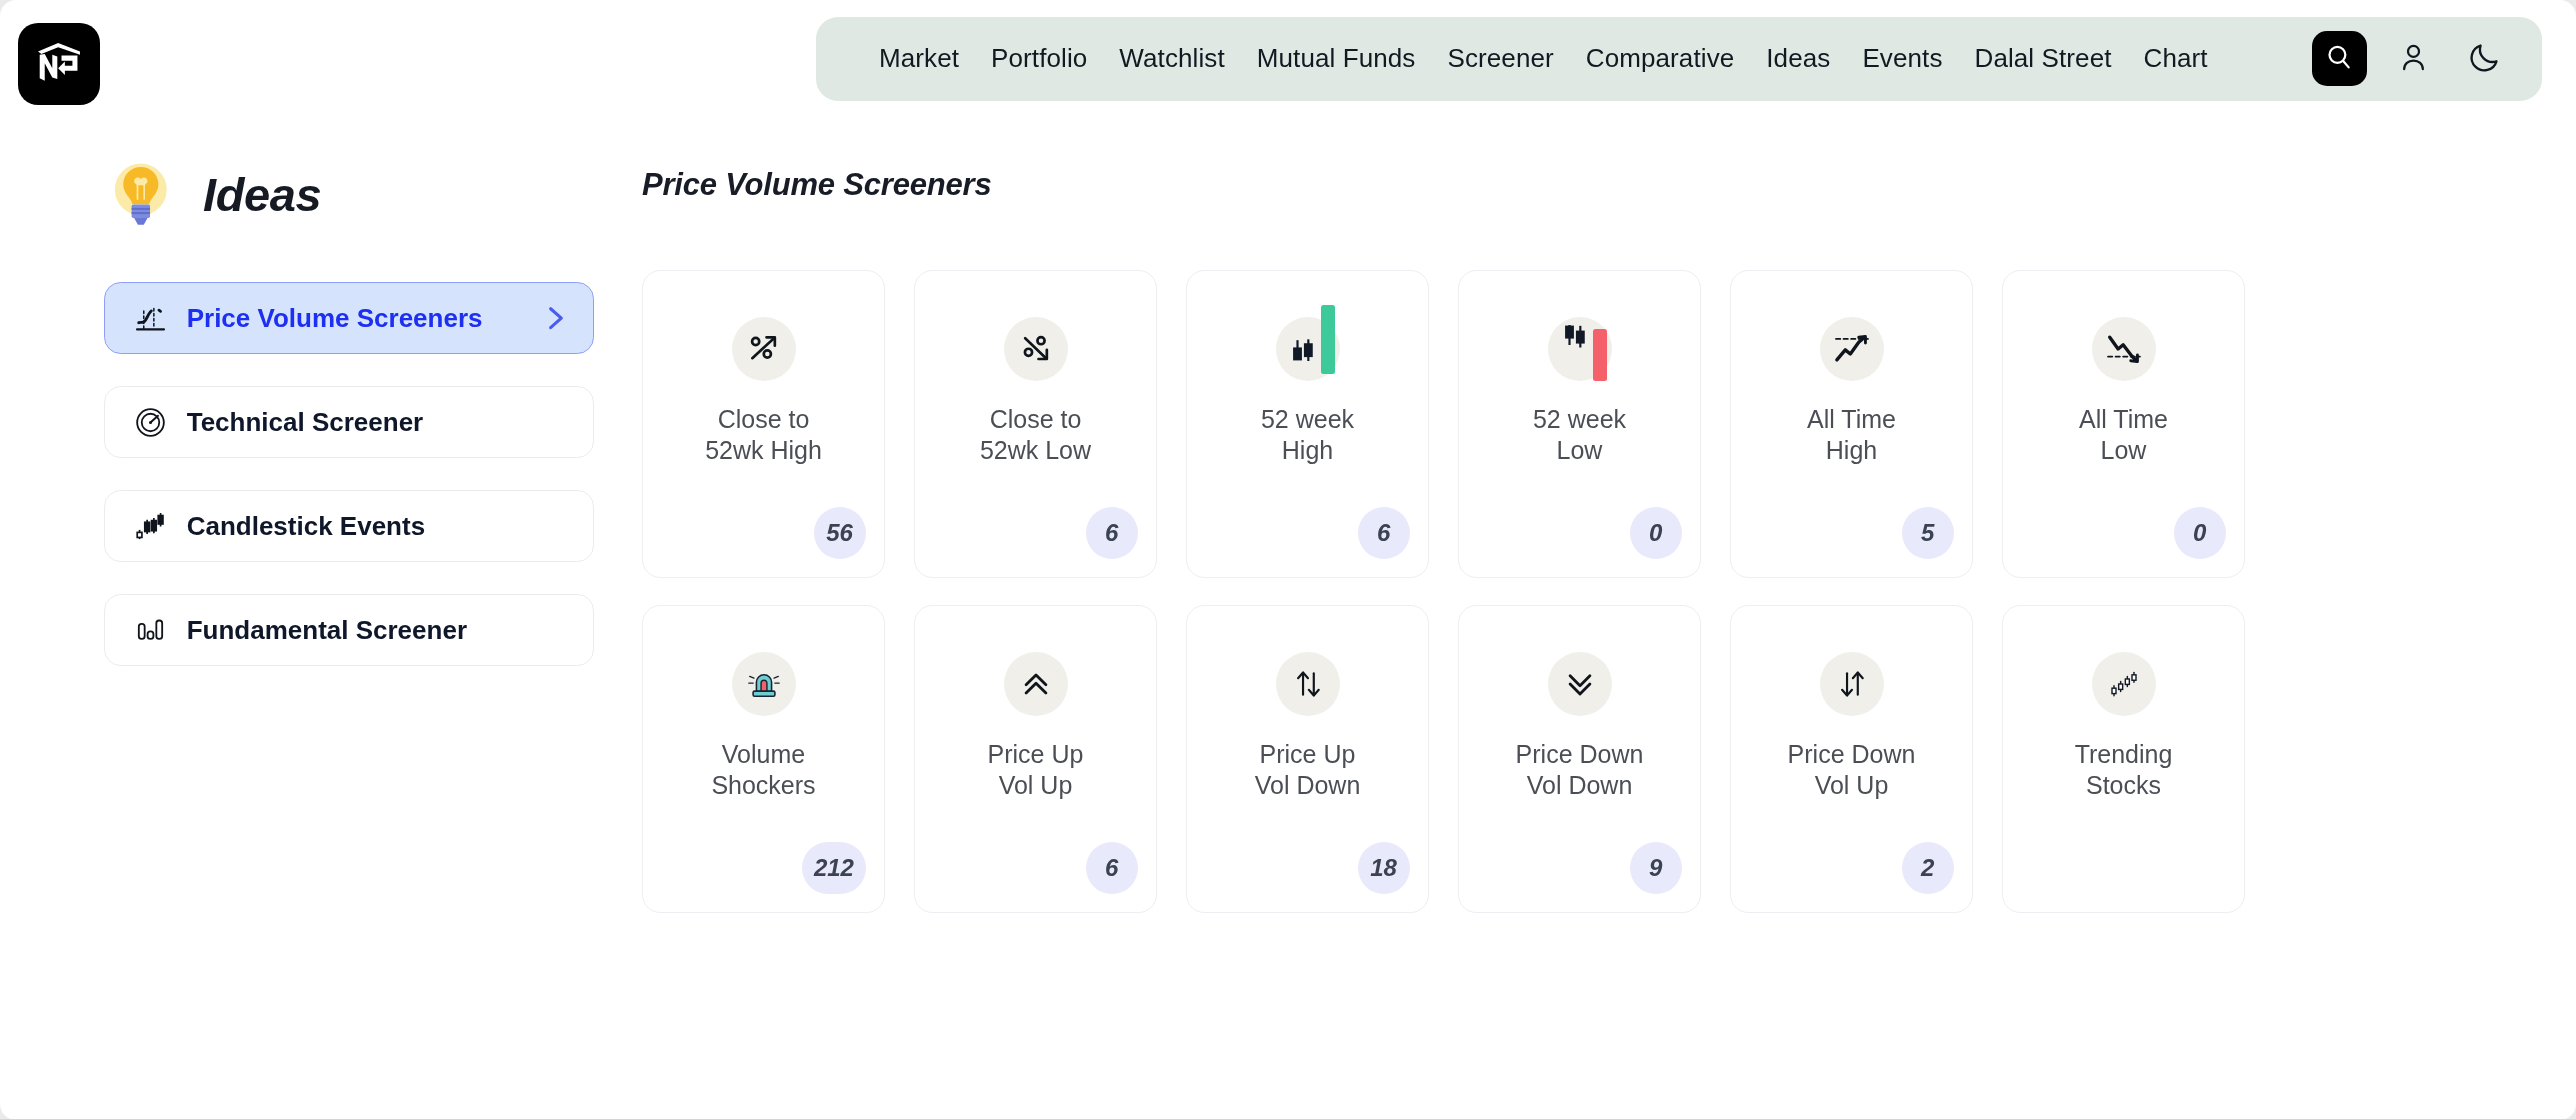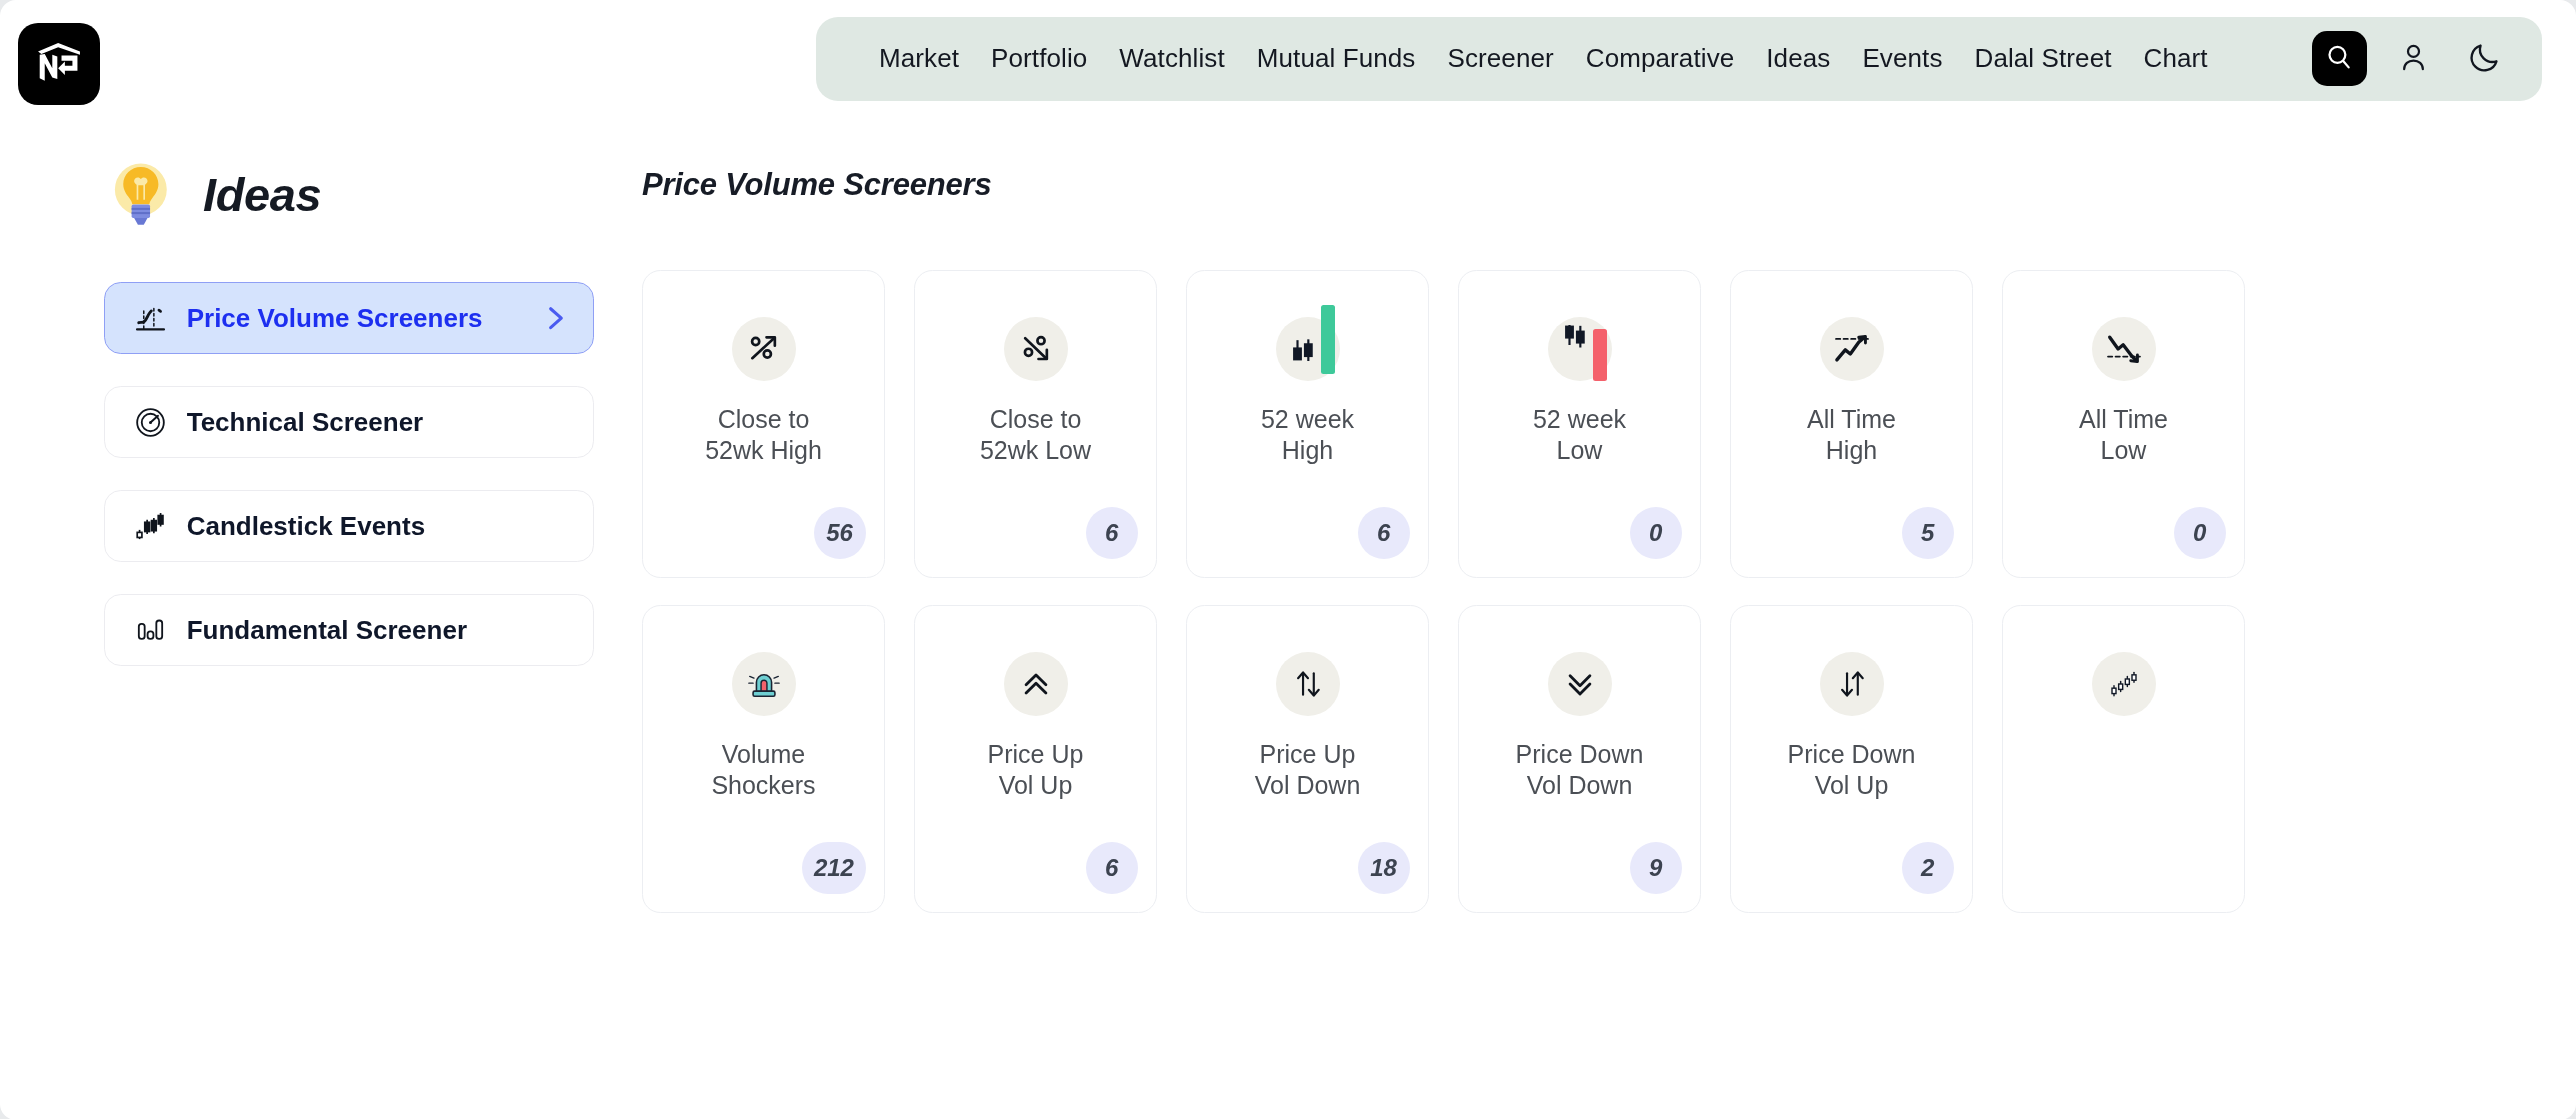--- a/index.html
+++ b/index.html
@@ -513,19 +513,20 @@
                 <line x1="20" y1="21" x2="20" y2="33" stroke-linecap="round"></line>
                 <rect x="17.6" y="24" width="4.8" height="6.5"></rect>
                 <line x1="28" y1="15" x2="28" y2="27" stroke-linecap="round"></line>
                 <rect x="25.6" y="18" width="4.8" height="6.5"></rect>
                 <line x1="36" y1="10" x2="36" y2="22" stroke-linecap="round"></line>
                 <rect x="33.6" y="13" width="4.8" height="6.5"></rect>
               </g>
             </svg>
           </div>
         </div>
+        <div class="card-label">Trending<br>Stocks</div>
 
       </div>
 
     </div>
   </div>
 </div>
 
 
 </body></html>

